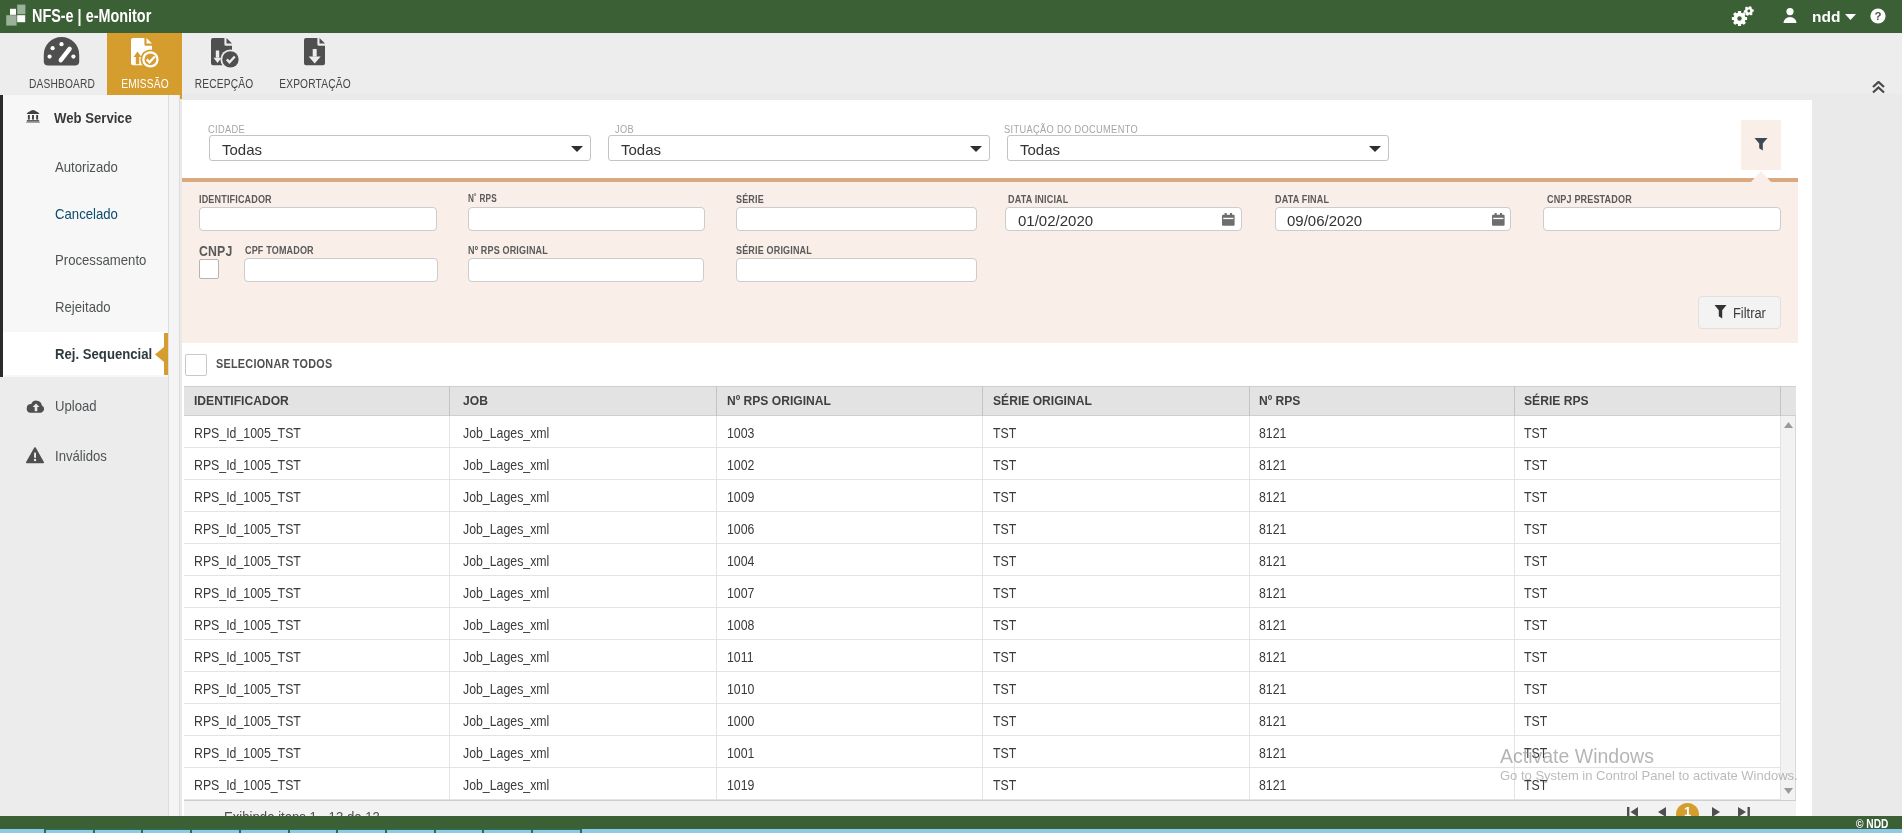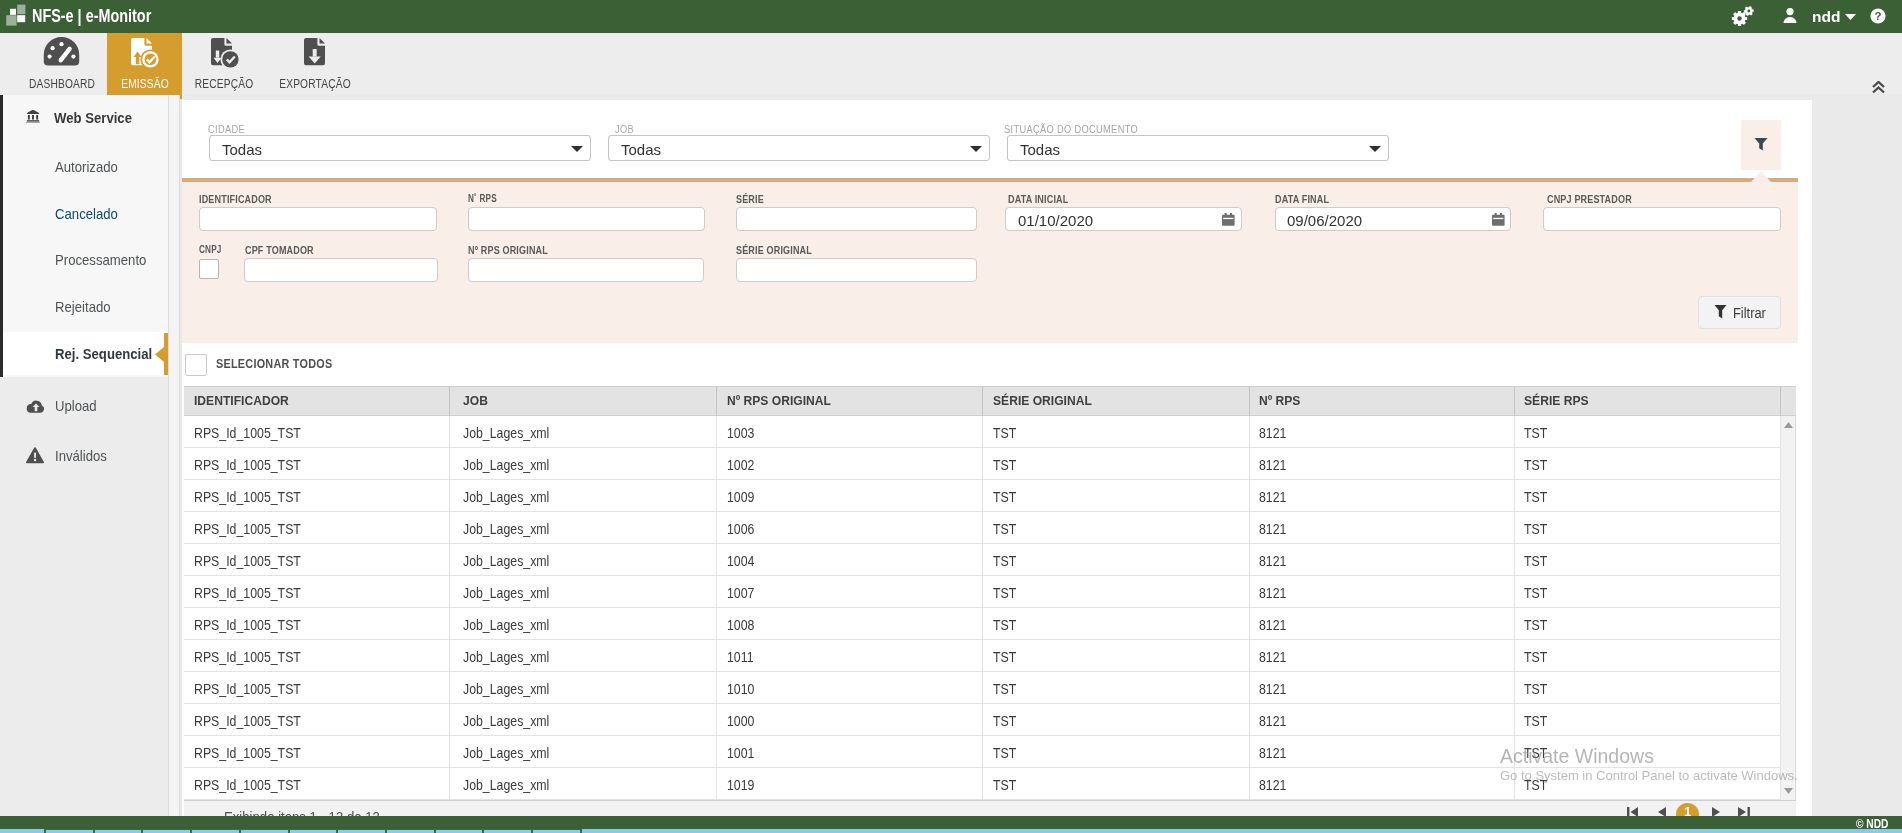--- a/index.html
+++ b/index.html
@@ -153,39 +153,39 @@
 <polygon points="10,0 20,11 0,11" fill="#f9eee8"></polygon>
   </svg>
 <div class="abs" style="left:199px;top:199px;transform:translateY(-50%);font-size:11px;color:#5a5a5a;font-weight:bold;letter-spacing:0.2px;white-space:nowrap;line-height:1;"><span style="display:inline-block;transform:scaleX(0.82);transform-origin:0 50%;white-space:nowrap;">IDENTIFICADOR</span></div>
 <div class="abs" style="left:199px;top:207px;width:238px;height:24px;background:#fff;border:1px solid #ccc;border-radius:4px;"></div>
 <div class="abs" style="left:468px;top:199px;transform:translateY(-50%);font-size:10px;color:#5a5a5a;font-weight:bold;letter-spacing:0.2px;white-space:nowrap;line-height:1;"><span style="display:inline-block;transform:scaleX(0.82);transform-origin:0 50%;white-space:nowrap;">N˚ RPS</span></div>
 <div class="abs" style="left:468px;top:207px;width:237px;height:24px;background:#fff;border:1px solid #ccc;border-radius:4px;"></div>
 <div class="abs" style="left:736px;top:199px;transform:translateY(-50%);font-size:11px;color:#5a5a5a;font-weight:bold;letter-spacing:0.2px;white-space:nowrap;line-height:1;"><span style="display:inline-block;transform:scaleX(0.82);transform-origin:0 50%;white-space:nowrap;">SÉRIE</span></div>
 <div class="abs" style="left:736px;top:207px;width:241px;height:24px;background:#fff;border:1px solid #ccc;border-radius:4px;"></div>
 <div class="abs" style="left:1008px;top:199px;transform:translateY(-50%);font-size:11px;color:#5a5a5a;font-weight:bold;letter-spacing:0.2px;white-space:nowrap;line-height:1;"><span style="display:inline-block;transform:scaleX(0.82);transform-origin:0 50%;white-space:nowrap;">DATA INICIAL</span></div>
 <div class="abs" style="left:1005px;top:207px;width:237px;height:24px;background:#fff;border:1px solid #ccc;border-radius:4px;"></div>
-<div class="abs" style="left:1018px;top:219.5px;transform:translateY(-50%);font-size:15px;color:#333;font-weight:normal;letter-spacing:0px;white-space:nowrap;line-height:1;">01/10/2020</div>
+<div class="abs" style="left:1018px;top:219.5px;transform:translateY(-50%);font-size:15px;color:#333;font-weight:normal;letter-spacing:0px;white-space:nowrap;line-height:1;">01/02/2020</div>
 <div class="abs" style="left:1275px;top:199px;transform:translateY(-50%);font-size:11px;color:#5a5a5a;font-weight:bold;letter-spacing:0.2px;white-space:nowrap;line-height:1;"><span style="display:inline-block;transform:scaleX(0.82);transform-origin:0 50%;white-space:nowrap;">DATA FINAL</span></div>
 <div class="abs" style="left:1275px;top:207px;width:236px;height:24px;background:#fff;border:1px solid #ccc;border-radius:4px;"></div>
 <div class="abs" style="left:1287px;top:219.5px;transform:translateY(-50%);font-size:15px;color:#333;font-weight:normal;letter-spacing:0px;white-space:nowrap;line-height:1;">09/06/2020</div>
 <div class="abs" style="left:1547px;top:199px;transform:translateY(-50%);font-size:11px;color:#5a5a5a;font-weight:bold;letter-spacing:0.2px;white-space:nowrap;line-height:1;"><span style="display:inline-block;transform:scaleX(0.82);transform-origin:0 50%;white-space:nowrap;">CNPJ PRESTADOR</span></div>
 <div class="abs" style="left:1543px;top:207px;width:238px;height:24px;background:#fff;border:1px solid #ccc;border-radius:4px;"></div>
 <svg class="abs" style="left:1222px;top:213px;" width="13" height="13" viewBox="0 0 13 13">
 <rect x="0" y="1.8" width="12.6" height="11" rx="1" fill="#6e6e6e"></rect>
 <rect x="2.6" y="0" width="2.1" height="3.4" fill="#6e6e6e"></rect>
 <rect x="8" y="0" width="2.1" height="3.4" fill="#6e6e6e"></rect>
 <rect x="1.2" y="4.8" width="10.2" height="1.3" fill="#fff"></rect>
 </svg>
 <svg class="abs" style="left:1492px;top:213px;" width="13" height="13" viewBox="0 0 13 13">
 <rect x="0" y="1.8" width="12.6" height="11" rx="1" fill="#6e6e6e"></rect>
 <rect x="2.6" y="0" width="2.1" height="3.4" fill="#6e6e6e"></rect>
 <rect x="8" y="0" width="2.1" height="3.4" fill="#6e6e6e"></rect>
 <rect x="1.2" y="4.8" width="10.2" height="1.3" fill="#fff"></rect>
 </svg>
-<div class="abs" style="left:199px;top:250px;transform:translateY(-50%);font-size:10px;color:#5a5a5a;font-weight:bold;letter-spacing:0.2px;white-space:nowrap;line-height:1;"><span style="display:inline-block;transform:scaleX(0.82);transform-origin:0 50%;white-space:nowrap;">CNPJ</span></div>
+<div class="abs" style="left:199px;top:250px;transform:translateY(-50%);font-size:15px;color:#5a5a5a;font-weight:bold;letter-spacing:0.2px;white-space:nowrap;line-height:1;"><span style="display:inline-block;transform:scaleX(0.82);transform-origin:0 50%;white-space:nowrap;">CNPJ</span></div>
 <div class="abs" style="left:199px;top:259px;width:20px;height:20px;background:#fff;border:1px solid #b5b5b5;border-radius:2px;"></div>
 <div class="abs" style="left:245px;top:250px;transform:translateY(-50%);font-size:11px;color:#5a5a5a;font-weight:bold;letter-spacing:0.2px;white-space:nowrap;line-height:1;"><span style="display:inline-block;transform:scaleX(0.82);transform-origin:0 50%;white-space:nowrap;">CPF TOMADOR</span></div>
 <div class="abs" style="left:244px;top:258px;width:194px;height:24px;background:#fff;border:1px solid #ccc;border-radius:4px;"></div>
 <div class="abs" style="left:468px;top:250px;transform:translateY(-50%);font-size:11px;color:#5a5a5a;font-weight:bold;letter-spacing:0.2px;white-space:nowrap;line-height:1;"><span style="display:inline-block;transform:scaleX(0.82);transform-origin:0 50%;white-space:nowrap;">Nº RPS ORIGINAL</span></div>
 <div class="abs" style="left:468px;top:258px;width:236px;height:24px;background:#fff;border:1px solid #ccc;border-radius:4px;"></div>
 <div class="abs" style="left:736px;top:250px;transform:translateY(-50%);font-size:11px;color:#5a5a5a;font-weight:bold;letter-spacing:0.2px;white-space:nowrap;line-height:1;"><span style="display:inline-block;transform:scaleX(0.82);transform-origin:0 50%;white-space:nowrap;">SÉRIE ORIGINAL</span></div>
 <div class="abs" style="left:736px;top:258px;width:241px;height:24px;background:#fff;border:1px solid #ccc;border-radius:4px;"></div>
 <div class="abs" style="left:1698px;top:296px;width:83px;height:33px;background:#f3f3f3;border:1px solid #e0e0e0;border-radius:4px;"></div>
 <svg class="abs" style="left:1714px;top:305px;" width="13" height="14" viewBox="0 0 13 14">
 <path d="M0.5 0 H12.5 L8.2 5.2 V13.4 L4.8 11.2 V5.2 Z" fill="#333"></path>

